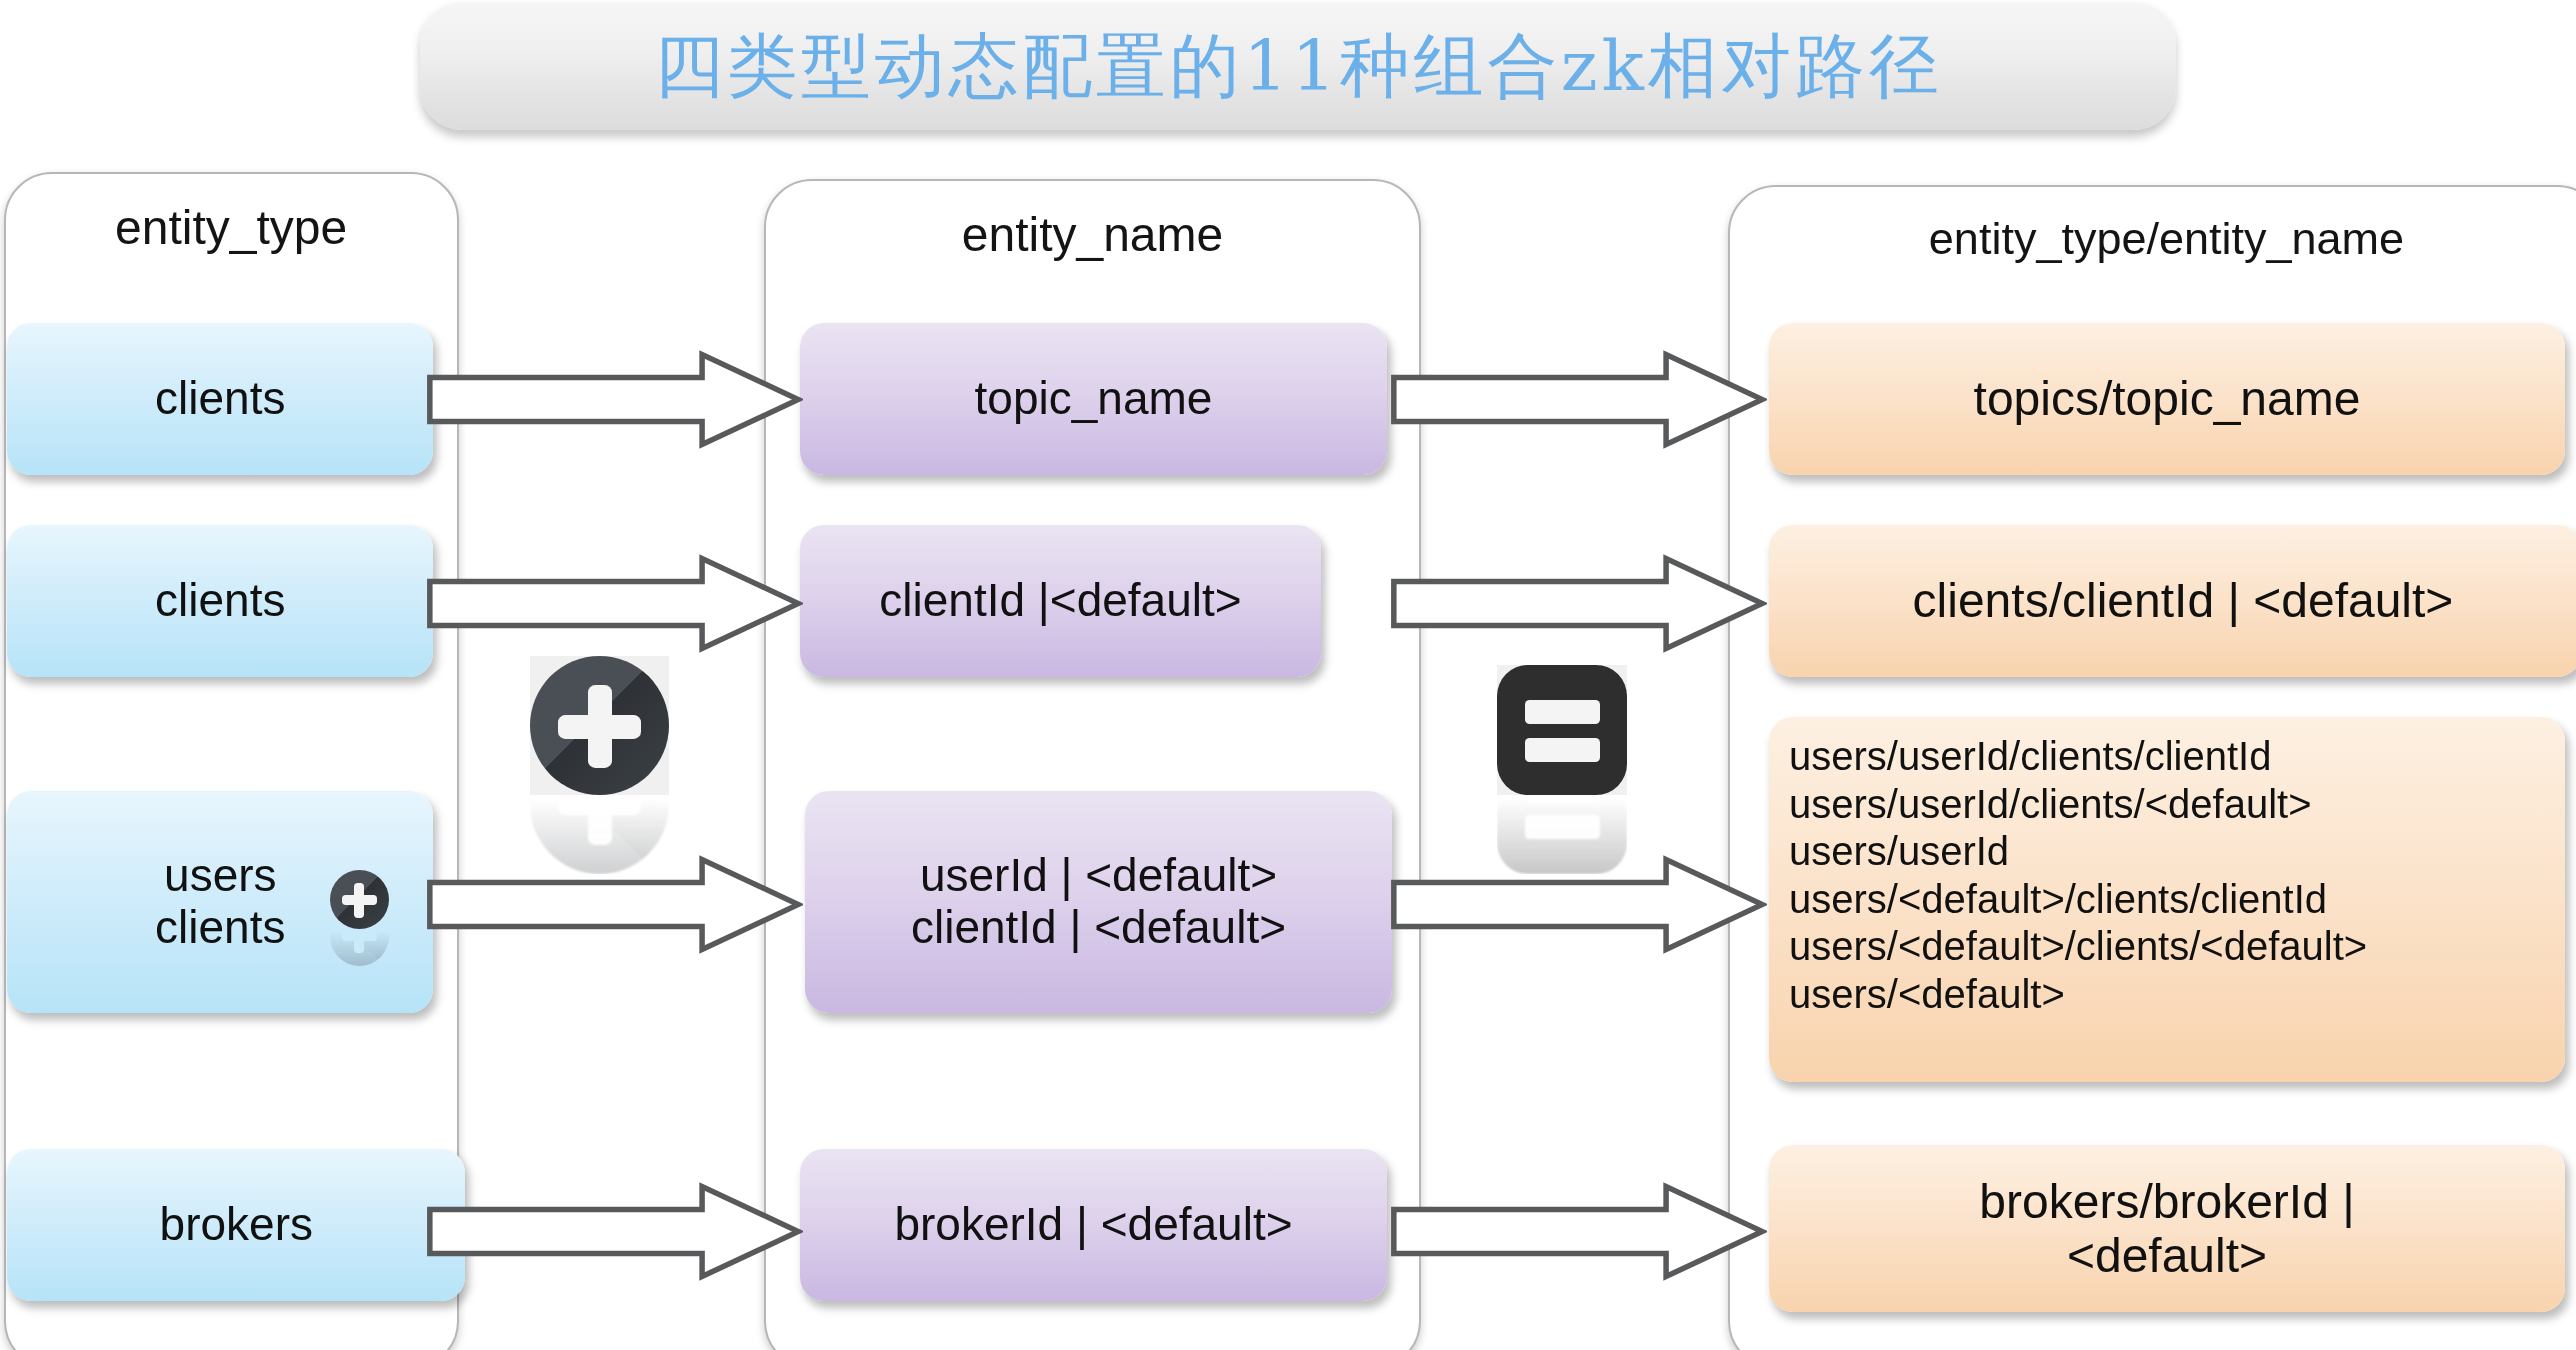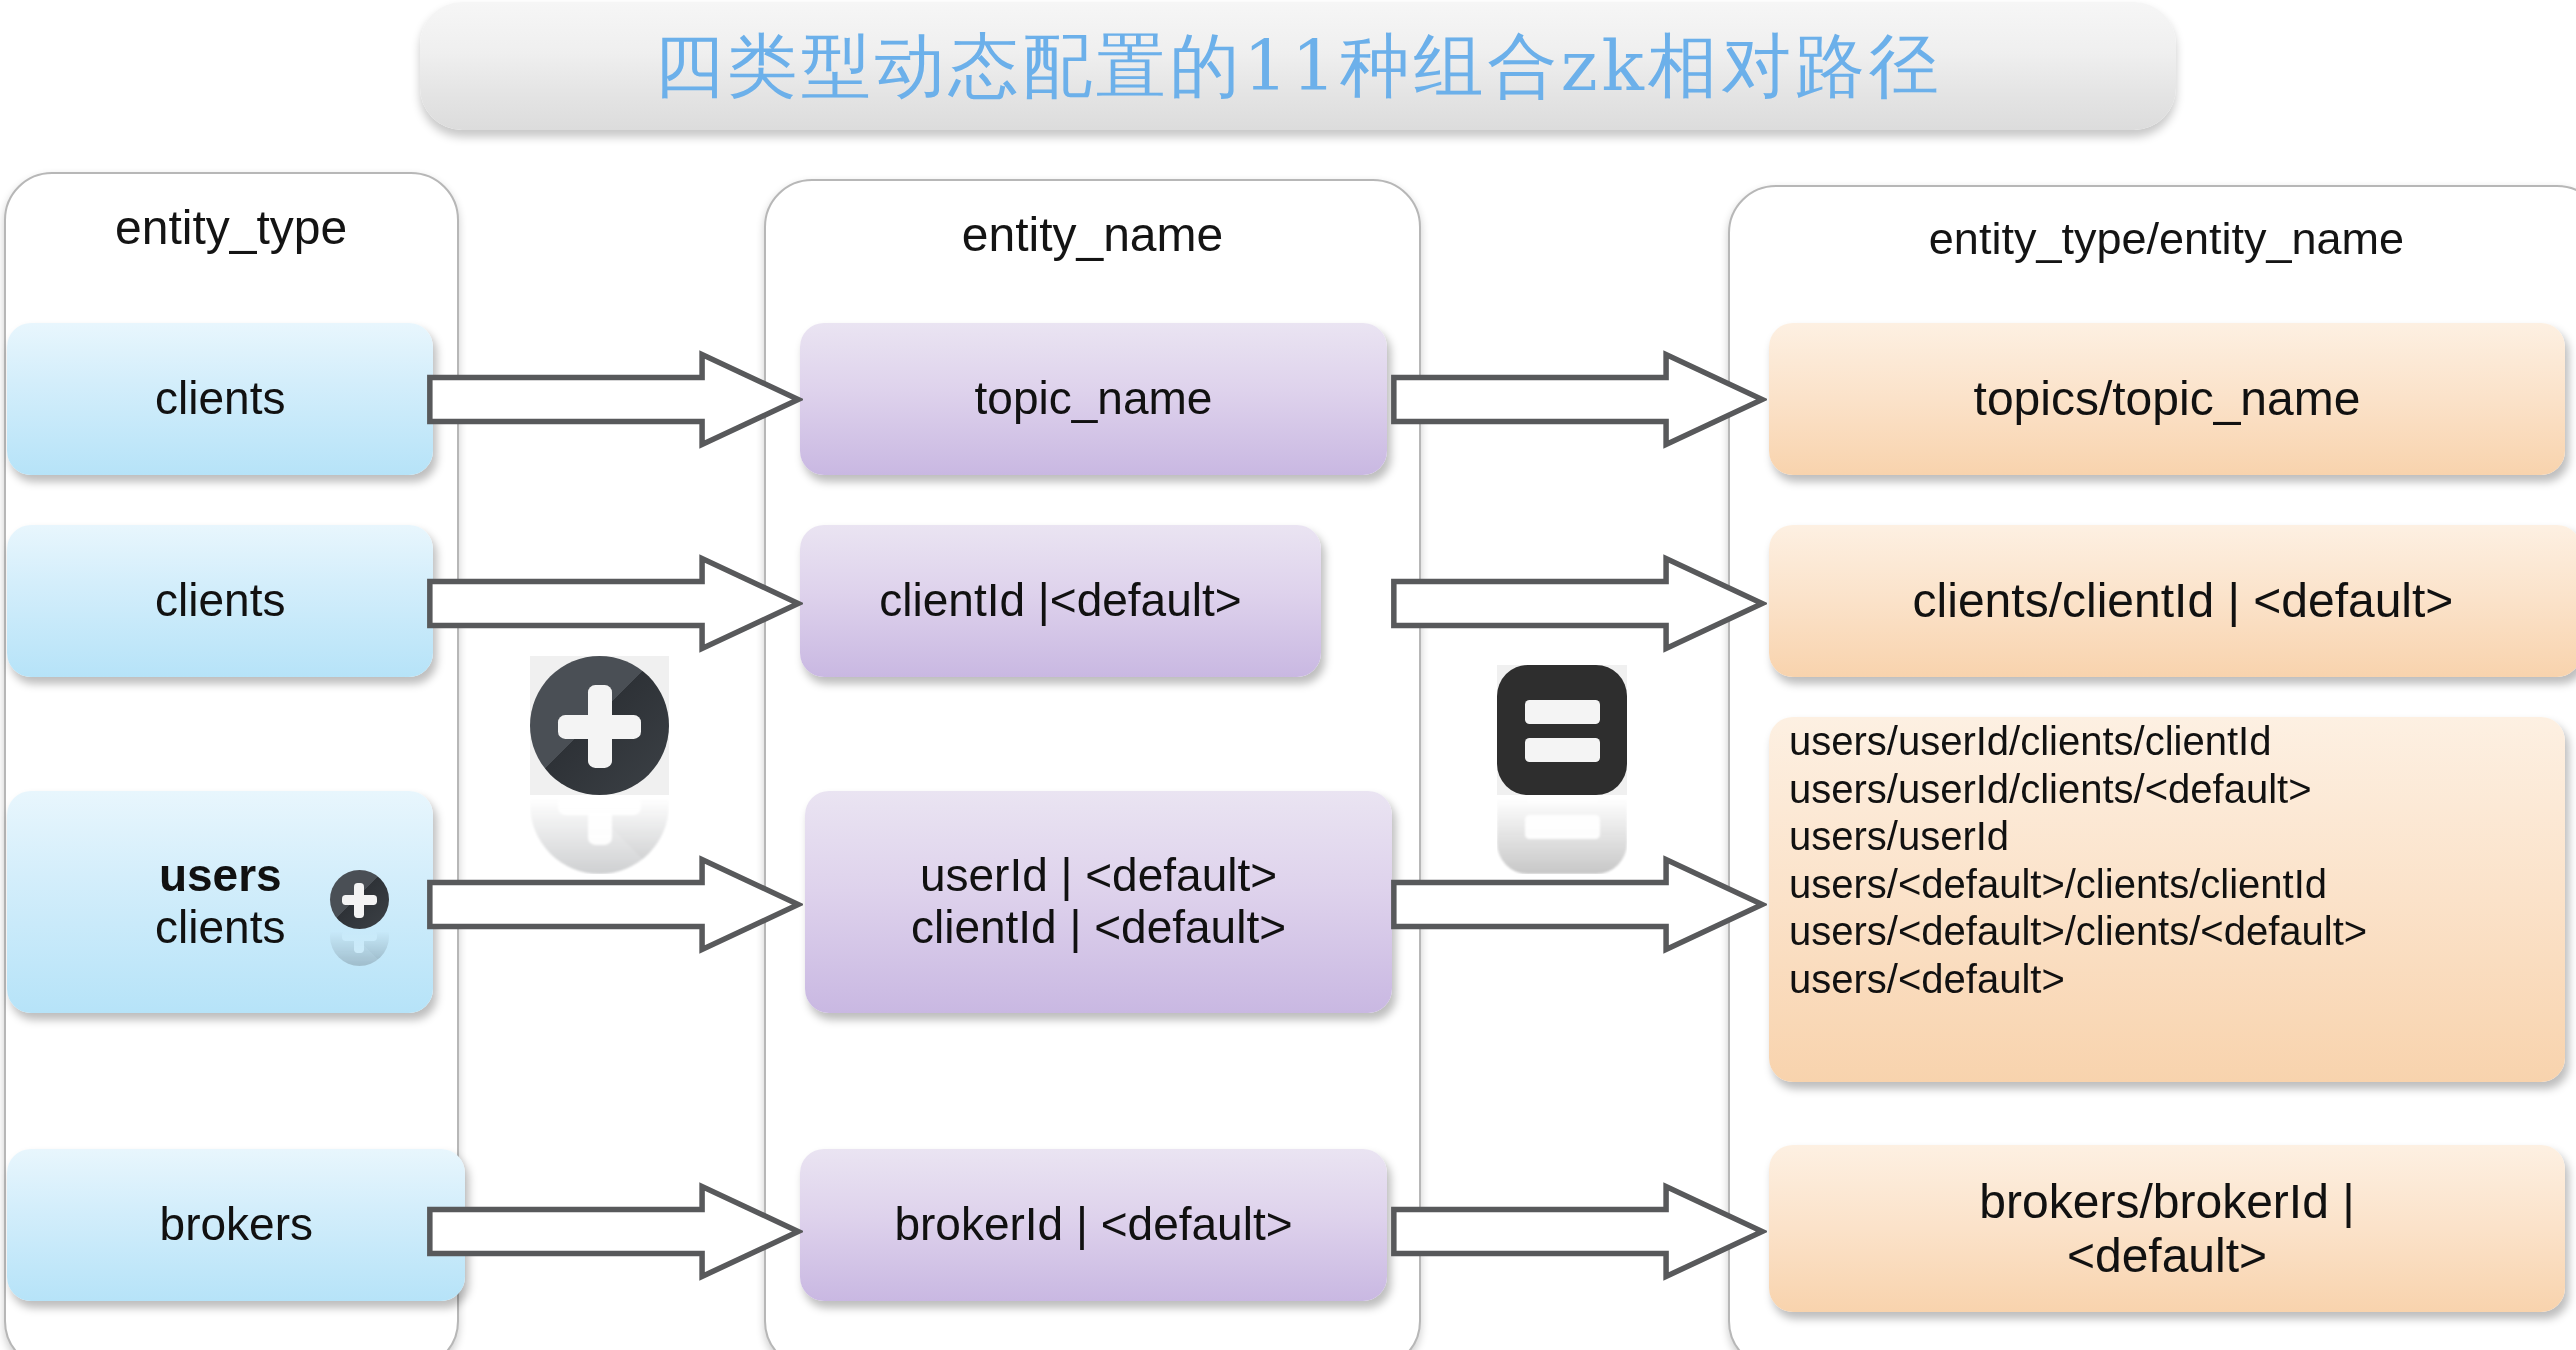--- a/index.html
+++ b/index.html
@@ -68,35 +68,35 @@
   .box.purple { background: linear-gradient(to bottom, #eae4f2 0%, #ded2ec 45%, #c9b8e2 100%); }
   .box.orange { background: linear-gradient(to bottom, #fdf0e2 0%, #fbe2c9 50%, #f8d3ad 100%); }
 
   
   #box-topics  { left: 7.3px; top: 323px;  width: 426px; height: 152px; font-size: 46px; }
   #box-clients { left: 7.3px; top: 525px;  width: 426px; height: 152px; font-size: 46px; }
   #box-users   { left: 7.3px; top: 791px;  width: 426px; height: 222px; font-size: 46px;
                  flex-direction: column; justify-content: center; }
   #box-brokers { left: 7.3px; top: 1149px; width: 458px; height: 152px; font-size: 46px; }
 
-  #box-users .line-users  { font-weight: bold; }
+  #box-users .line-users  { font-weight: normal; }
 
   
   #box-topic-name   { left: 800px; top: 323px;  width: 587px; height: 152px; font-size: 46px; align-items: center; }
   #box-client-id    { left: 800px; top: 525px;  width: 521px; height: 152px; font-size: 46px; }
   #box-user-client  { left: 805px; top: 791px;  width: 587px; height: 222px; font-size: 46px;
                       flex-direction: column; }
   #box-broker-id    { left: 800px; top: 1149px; width: 587px; height: 152px; font-size: 46px; }
 
   
   #box-topics-path   { left: 1769px; top: 323px;  width: 796px; height: 152px; font-size: 48px; }
   #box-clients-path  { left: 1769px; top: 525px;  width: 796px; height: 152px; font-size: 48px; padding-left: 16px; }
   #box-users-path    { left: 1769px; top: 717px;  width: 796px; height: 365px; font-size: 40px;
                        justify-content: flex-start; align-items: flex-start;
-                       padding: 1px 0 0 20px; box-sizing: border-box; text-align: left; }
+                       padding: 16px 0 0 20px; box-sizing: border-box; text-align: left; }
   #box-brokers-path  { left: 1769px; top: 1145px; width: 796px; height: 167px; font-size: 48px; }
 
   #box-users-path .path-list { display: flex; flex-direction: column; line-height: 1.19; }
 
   
   .arrow { position: absolute; }
   .arrow svg { display: block; }
 
   
   .op-icon { position: absolute; }

